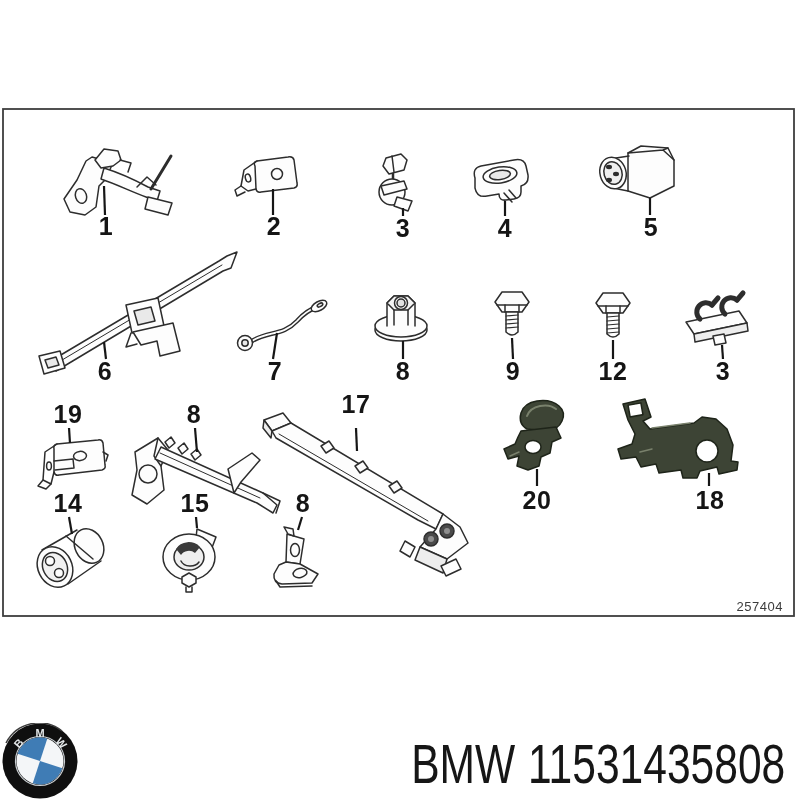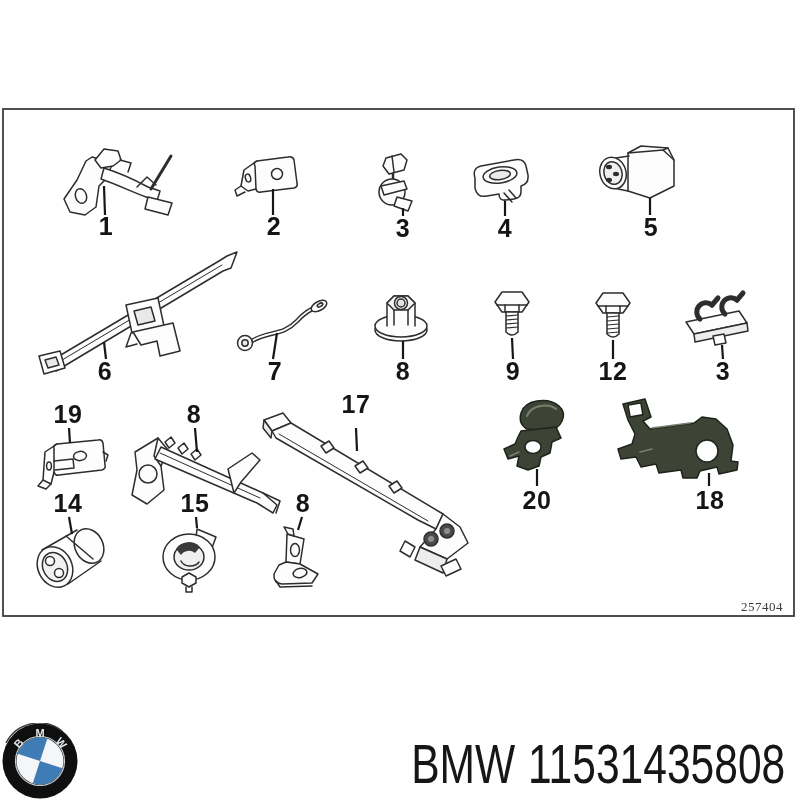--- a/index.html
+++ b/index.html
@@ -9,21 +9,21 @@
   }
   .stage{position:absolute;inset:0;}
   svg{display:block;}
   .plabel{
     position:absolute;transform:translateX(-50%);
     font-weight:bold;font-size:25px;line-height:1;color:#151515;
     letter-spacing:.5px;white-space:nowrap;
   }
   .drawing-number{
     position:absolute;top:599px;right:17px;
-    font-size:13px;color:#3c3c3c;letter-spacing:.5px;font-family:Liberation Serif, serif;
+    font-size:13px;color:#3c3c3c;letter-spacing:.5px;
   }
   .footer-text{
     position:absolute;top:736px;right:15px;
     font-size:56px;line-height:1;color:#161616;white-space:nowrap;
     transform:scaleX(0.76);transform-origin:100% 0;
   }
   .footer-text .num{margin-left:17px;}
   .logo-wrap{position:absolute;left:2px;top:723px;width:76px;height:76px;}
 </style>
 </head>

